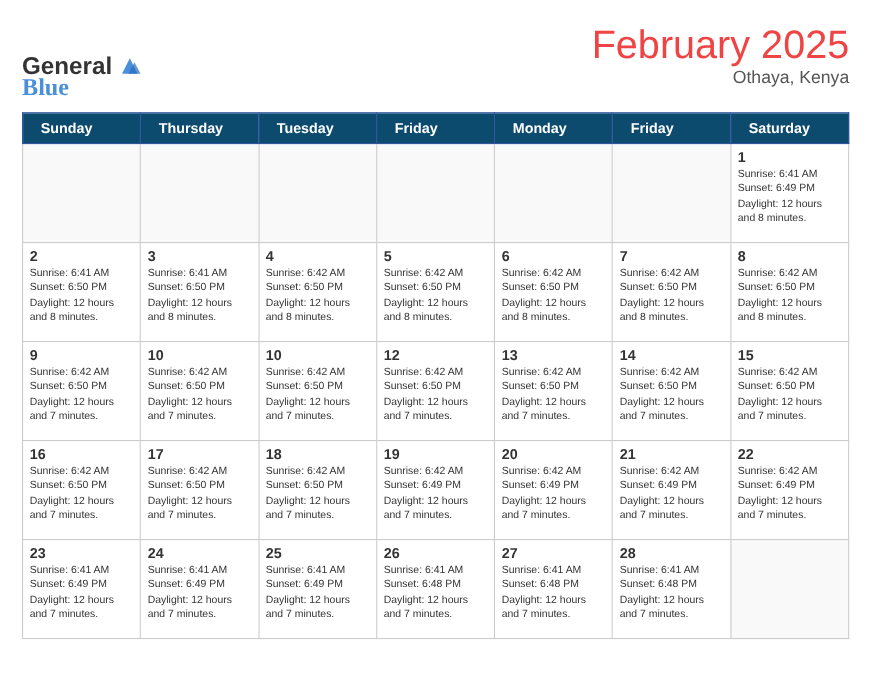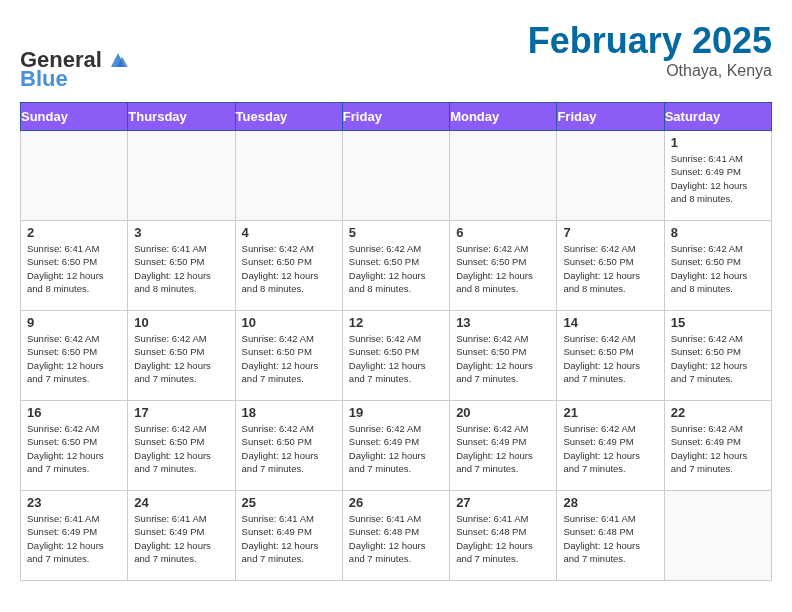--- a/index.html
+++ b/index.html
@@ -28,49 +28,50 @@
     }
     .logo-general {
       font-size: 22px;
       font-weight: bold;
       color: #333;
     }
     .logo-blue {
       font-size: 22px;
       font-weight: bold;
       color: #4a90d9;
+      font-family: Liberation Serif, serif;
     }
     .logo-icon {
       width: 28px;
       height: 28px;
       margin-left: 2px;
     }
     .title-block {
       text-align: right;
     }
     .month-title {
       font-size: 36px;
-      font-weight: bold;
-      color: #0369a1;
+      font-weight: normal;
+      color: #ef4444;
     }
     .location-title {
       font-size: 16px;
       color: #555;
     }
     .calendar {
       width: 100%;
       border-collapse: collapse;
       table-layout: fixed;
     }
     .calendar th {
-      background-color: #8b5cf6;
+      background-color: #0c4a6e;
       color: #fff;
       font-size: 13px;
       font-weight: bold;
-      padding: 6px 0;
+      padding: 6px 16px;
       text-align: left;
       border: 1px solid #2d55a0;
     }
     .calendar td {
       vertical-align: top;
       border: 1px solid #ccc;
       padding: 4px 6px;
       height: 90px;
       font-size: 10px;
       color: #333;

